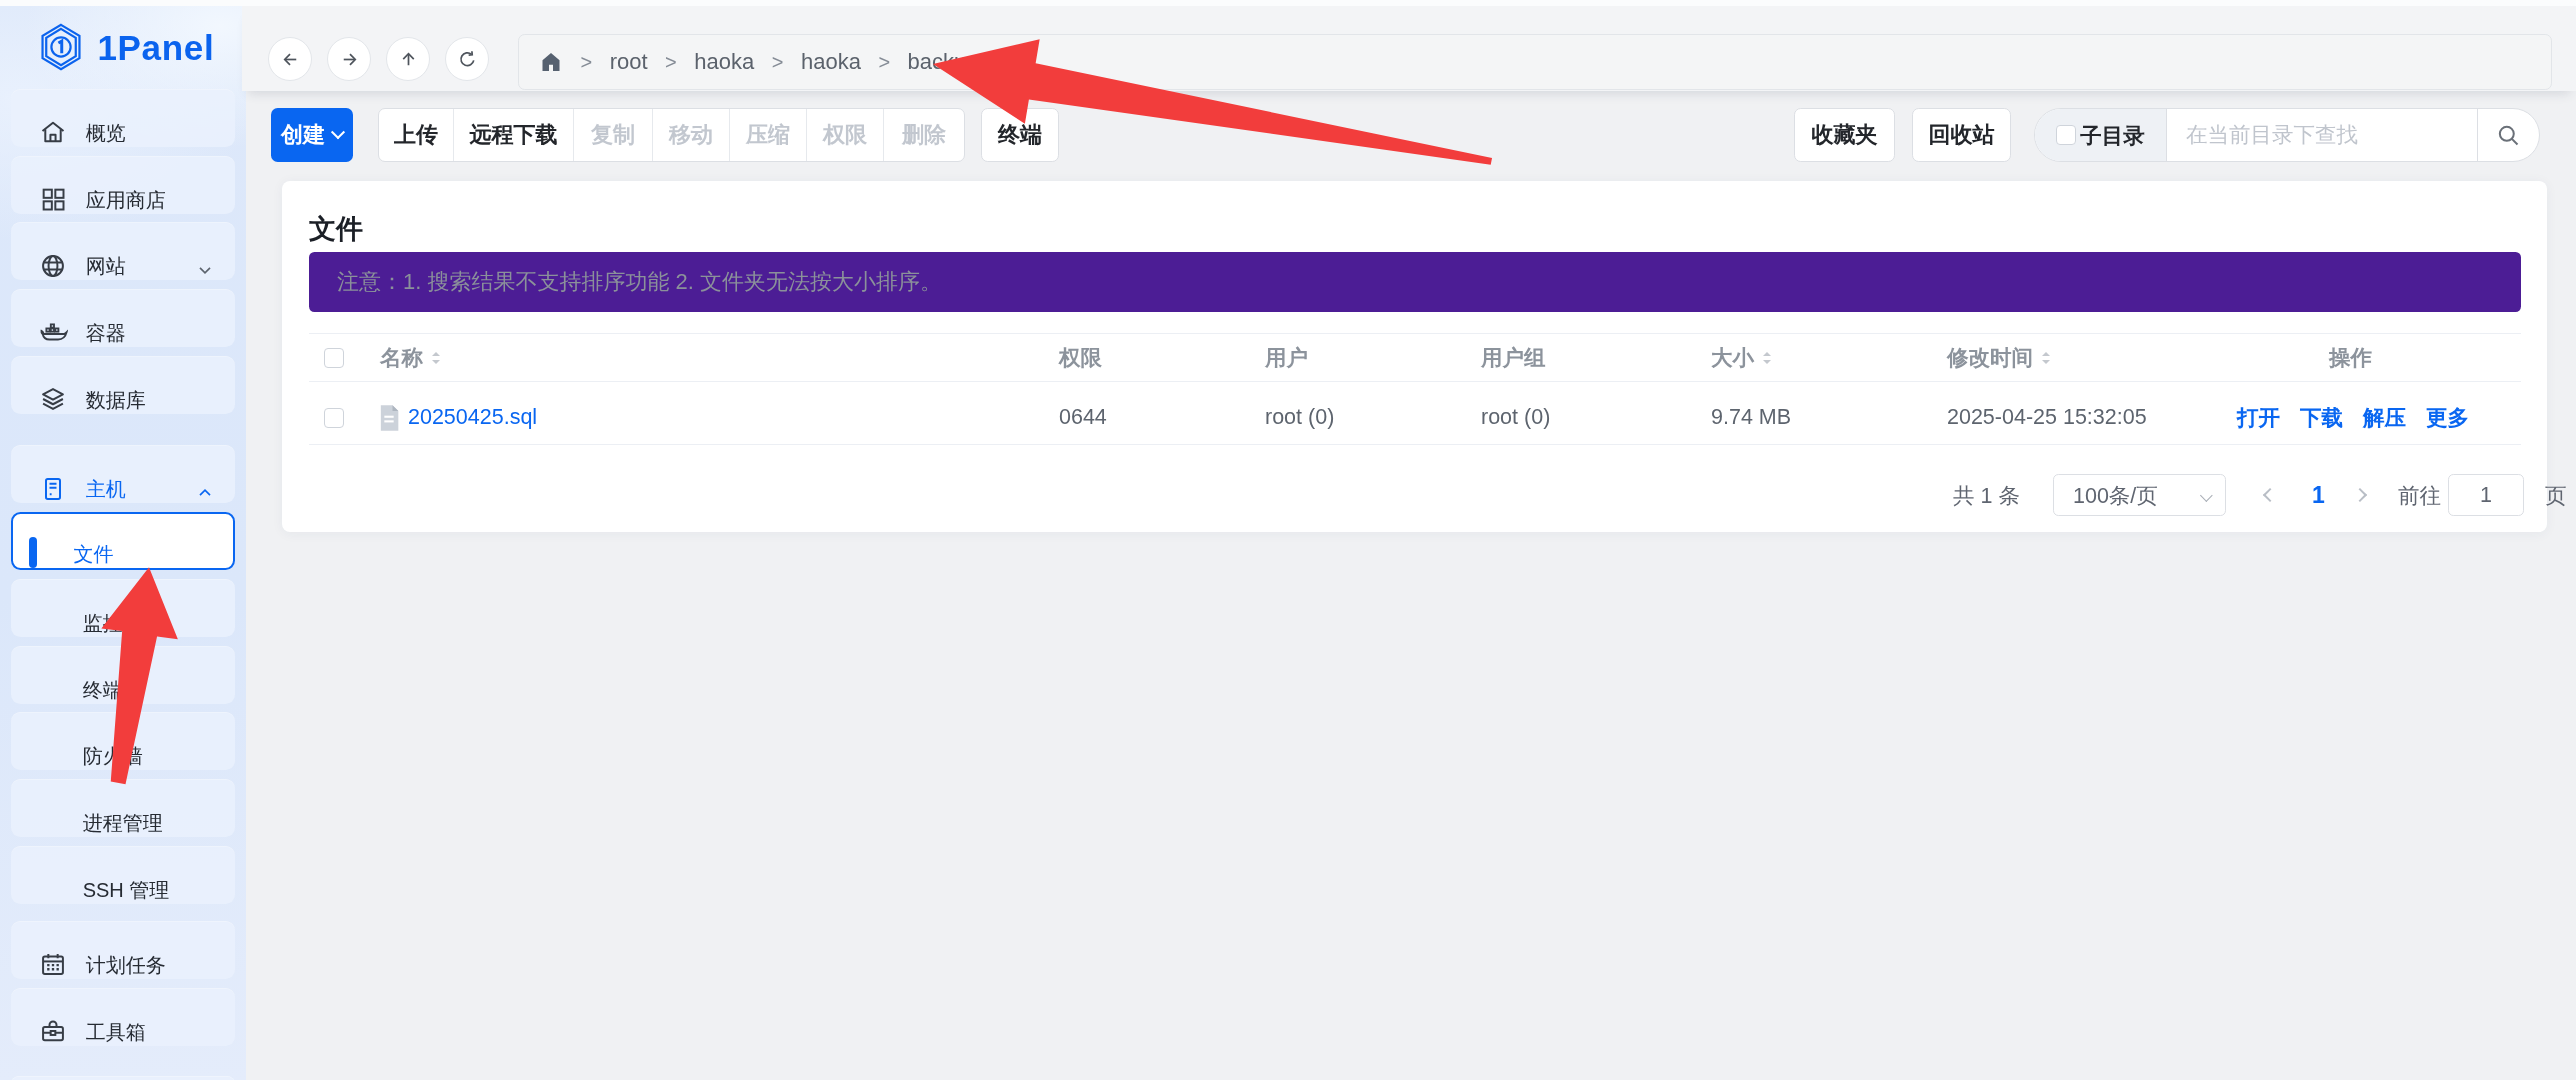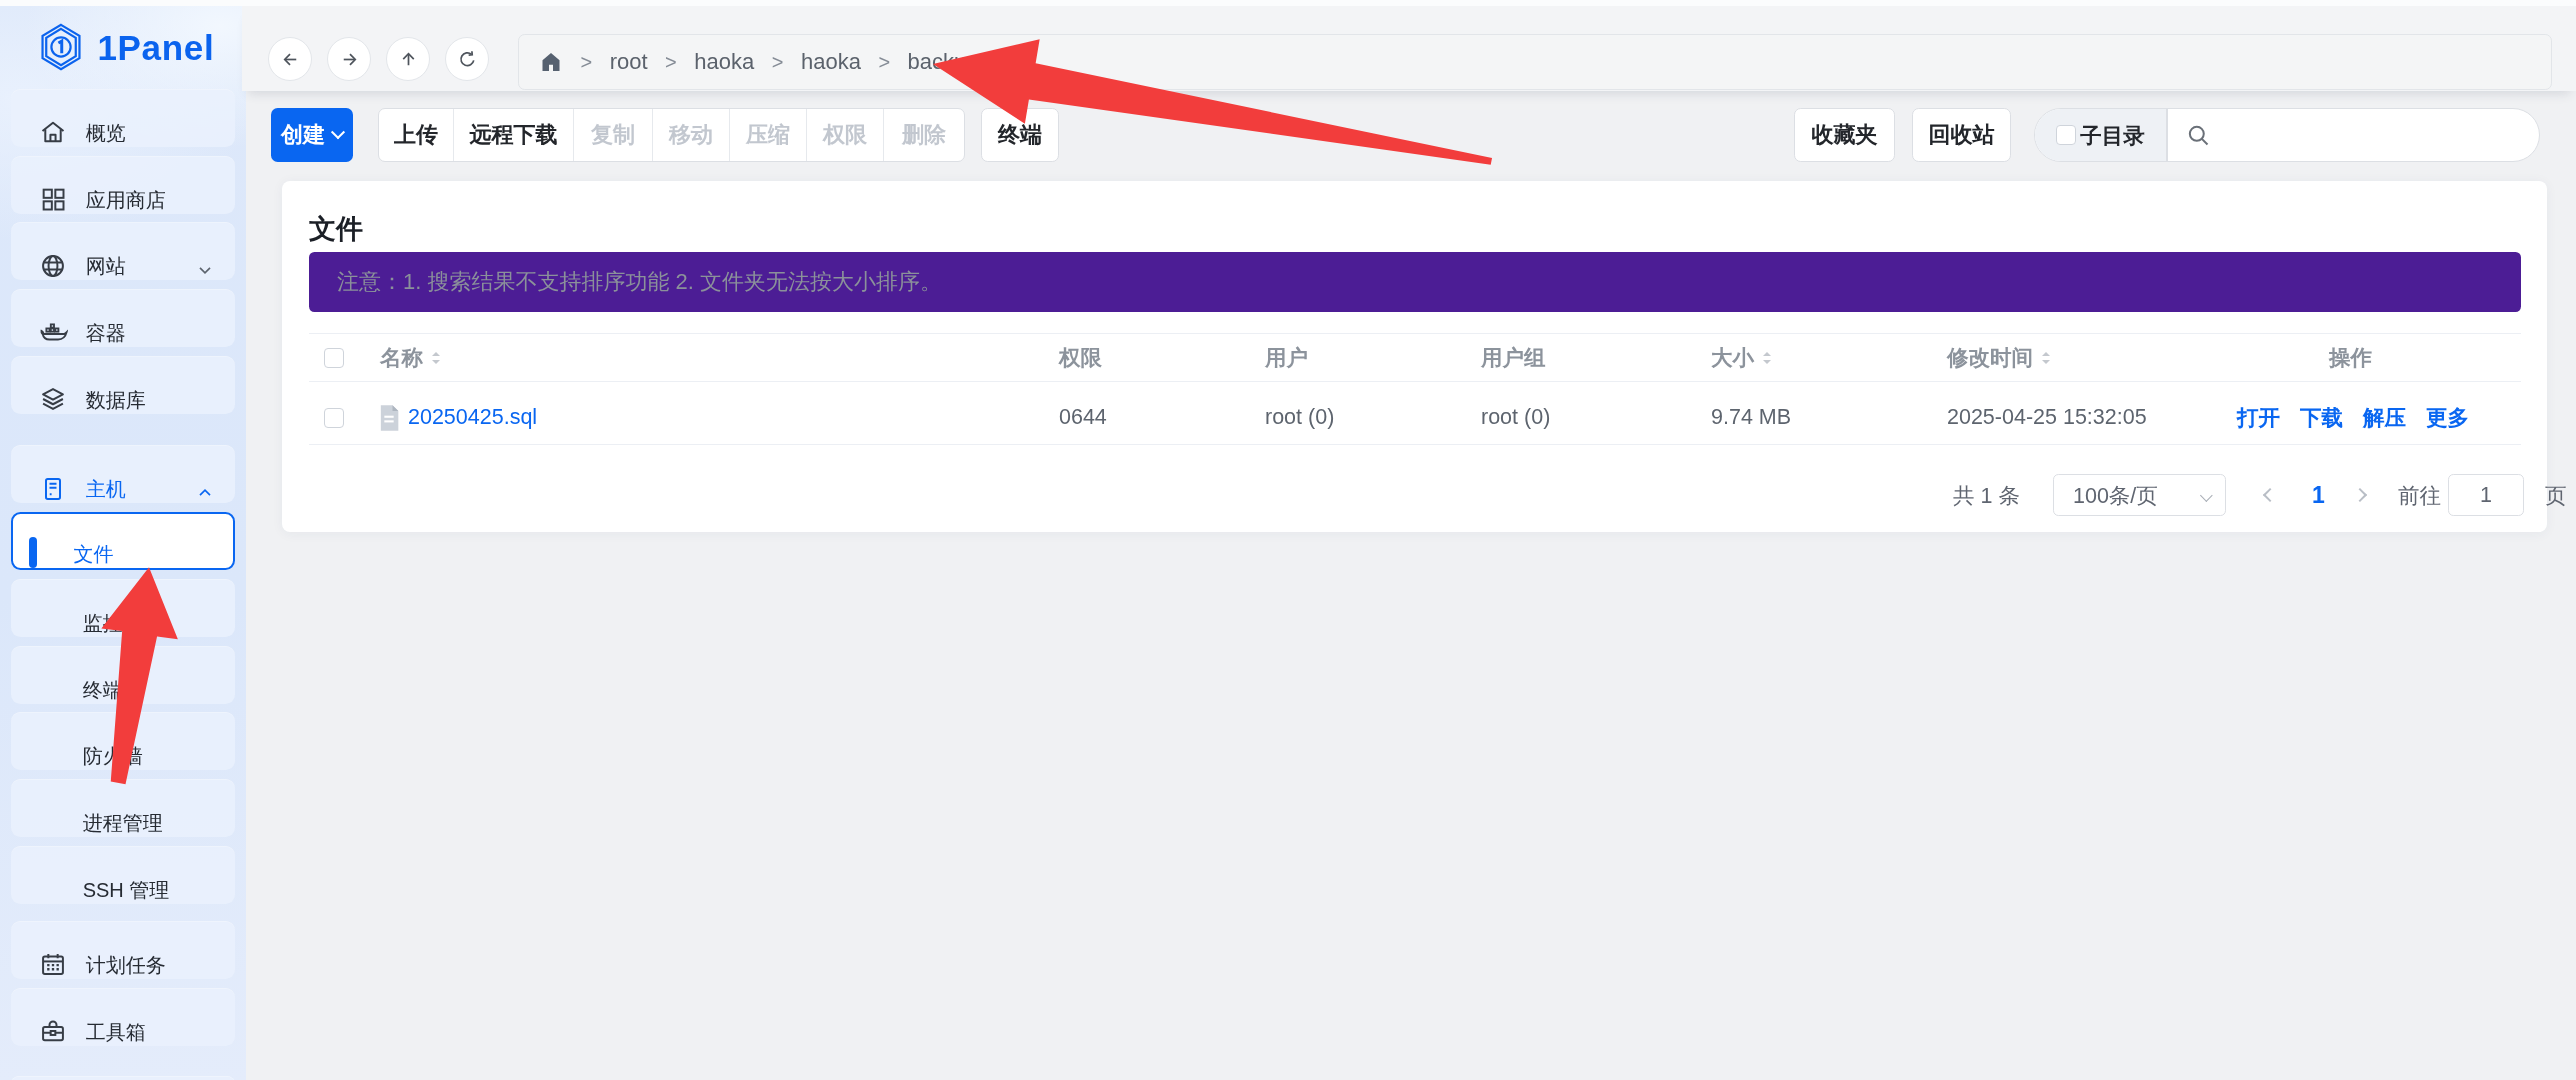--- a/index.html
+++ b/index.html
@@ -358,20 +358,21 @@
   </div>
 <div class="btn" style="left:1912px;width:99px">
     <span>回收站</span>
   </div>
 
 <div class="search-wrap">
   <div class="search-prefix">
     <span class="cb"></span>
     <span>子目录</span>
   </div>
+  <input class="search-input" type="text" placeholder="在当前目录下查找" style="">
   <div class="search-btn">
     <span style="display:flex;">
       <svg width="27" height="27" viewBox="0 0 24 24" fill="none" stroke="currentColor" stroke-width="1.8">
           <circle cx="10.5" cy="10.5" r="6.2"></circle>
           <path d="M15.2 15.2 L20 20"></path>
         </svg>
     </span>
   </div>
 </div>
 

